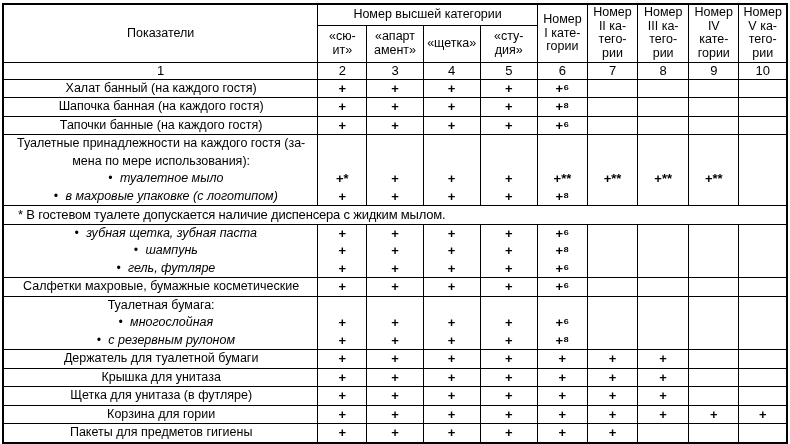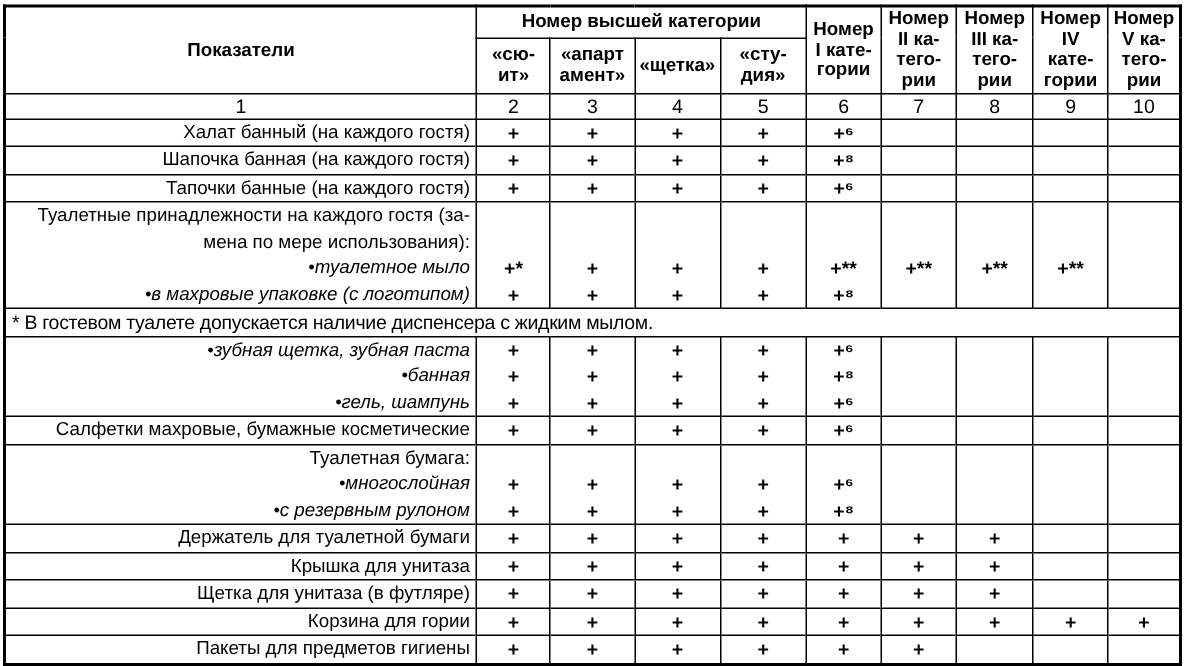--- a/index.html
+++ b/index.html
@@ -15,21 +15,21 @@
   }
   table.amenities {
     border-collapse: collapse;
     table-layout: fixed;
     width: 786px;
     border: 2px solid #000;
   }
   th, td { box-sizing: border-box; }
   thead th {
     border: 1px solid #000;
-    font-weight: bold;
+    font-weight: normal;
     font-size: 12.5px;
     line-height: 13.5px;
     text-align: center;
     vertical-align: middle;
     padding: 1px 1px;
     white-space: pre-line;
   }
   tr.h1 { height: 21px; }
   tr.h2 { height: 37px; }
   tr.nums td {
@@ -46,39 +46,39 @@
     border-top: 0;
     border-bottom: 0;
     vertical-align: middle;
   }
   tbody tr.rowstart td { border-top: 1px solid #000; }
   td.lbl {
     font-size: 12.5px;
     line-height: 17.5px;
     padding: 0 4px 0 5px;
     white-space: pre-line;
-    text-align: right;
+    text-align: center;
   }
   td.lbl.bullet { padding-left: 7px; font-style: italic; }
   .dot {
     display: inline-block;
     width: 19px;
     font-size: 12px;
   }
   td.val {
     text-align: center;
     font-size: 13px;
     font-weight: bold;
     line-height: 17.5px;
     padding: 0;
   }
   td.note {
     font-size: 13px;
     line-height: 17.5px;
-    padding: 0 4px;
+    padding: 0 14px;
     letter-spacing: -0.2px;
     text-align: left;
     font-weight: normal;
   }
 </style>
 </head>
 <body>
 
 <div class="page">
   <table class="amenities">
@@ -223,33 +223,33 @@
           <td class="val">+</td>
           <td class="val">+</td>
           <td class="val">+</td>
           <td class="val">+⁶</td>
           <td class="val"></td>
           <td class="val"></td>
           <td class="val"></td>
           <td class="val"></td>
         </tr>
         <tr>
-          <td class="lbl bullet"><span class="dot">•</span><span>банная</span></td>
+          <td class="lbl bullet"><span class="dot">•</span><span>шампунь</span></td>
           <td class="val">+</td>
           <td class="val">+</td>
           <td class="val">+</td>
           <td class="val">+</td>
           <td class="val">+⁸</td>
           <td class="val"></td>
           <td class="val"></td>
           <td class="val"></td>
           <td class="val"></td>
         </tr>
         <tr>
-          <td class="lbl bullet"><span class="dot">•</span><span>гель, шампунь</span></td>
+          <td class="lbl bullet"><span class="dot">•</span><span>гель, футляре</span></td>
           <td class="val">+</td>
           <td class="val">+</td>
           <td class="val">+</td>
           <td class="val">+</td>
           <td class="val">+⁶</td>
           <td class="val"></td>
           <td class="val"></td>
           <td class="val"></td>
           <td class="val"></td>
         </tr>

